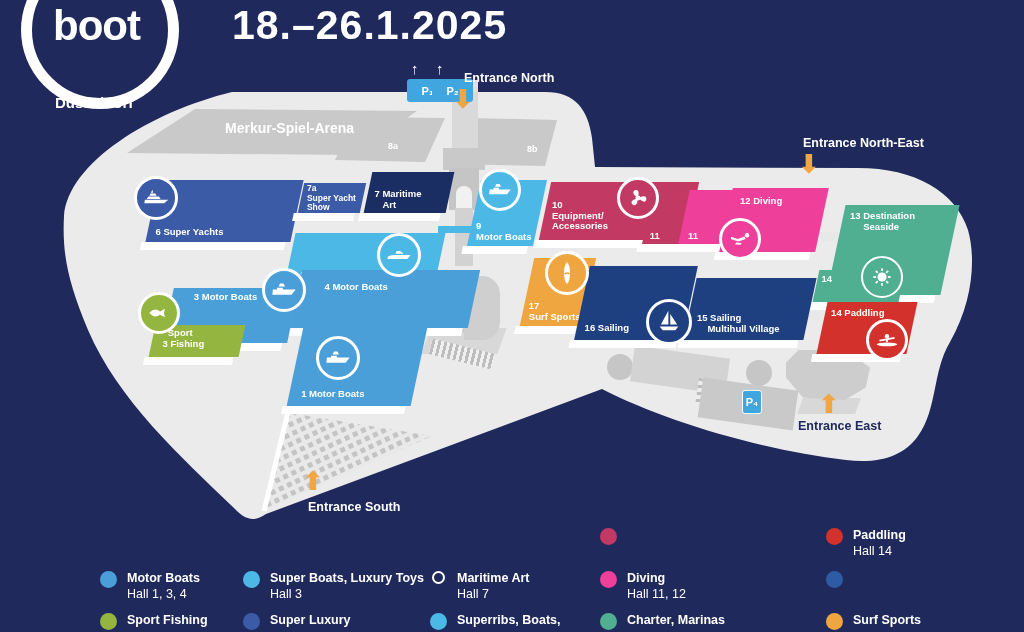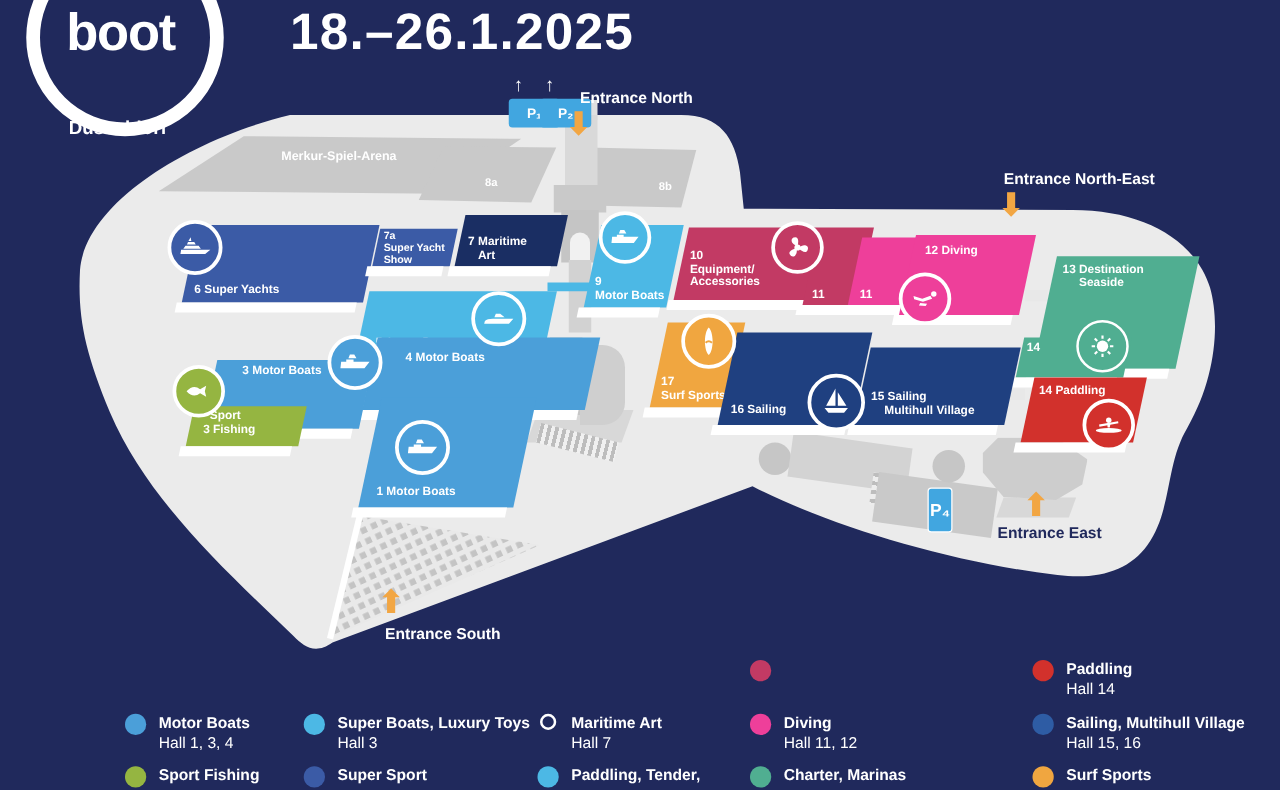--- a/index.html
+++ b/index.html
@@ -9,37 +9,37 @@
   
   .logo-circle{position:absolute;left:21px;top:-49px;width:158px;height:158px;border:11px solid #fff;border-radius:50%;}
   .logo-word{position:absolute;left:53px;top:2px;font-size:42px;font-weight:700;color:#fff;letter-spacing:-1px;}
   .logo-city{position:absolute;left:55px;top:46px;font-size:15px;font-weight:700;color:#fff;margin-top:48px;}
   .date-title{position:absolute;left:232px;top:2px;font-size:41px;font-weight:700;color:#fff;letter-spacing:1px;}
   
   #map-svg{position:absolute;left:0;top:0;z-index:1;}
   
   .gs{position:absolute;z-index:5;}
   .glabel{position:absolute;z-index:6;color:#fff;font-weight:700;font-size:9px;}
-  .arena-label{font-size:10px;}
+  .arena-label{font-size:14px;}
   
   .hall{position:absolute;z-index:20;transform:skewX(-12deg);}
   .hall::after{content:"";position:absolute;top:100%;left:-4px;right:5px;height:8px;background:#fff;}
   .hlabel{position:absolute;color:#fff;font-weight:700;font-size:9.5px;line-height:1.12;white-space:pre-line;transform:skewX(12deg);}
   
   .micon{position:absolute;z-index:30;border-radius:50%;border:3px solid #fff;display:flex;align-items:center;justify-content:center;}
   .micon.outline{background:transparent !important;border-width:2.5px;}
   .micon svg{display:block;}
   
   .ent-label{position:absolute;z-index:40;font-weight:700;font-size:12.5px;color:#fff;white-space:nowrap;}
   .ent-label.dark{color:#20295c;}
   .oarrow{position:absolute;z-index:40;font-size:26px;font-weight:700;line-height:1;}
   .p-arrow{position:absolute;z-index:40;color:#fff;font-size:15px;font-weight:700;}
   .p-box{position:absolute;z-index:40;width:41px;height:23px;border-radius:3px;color:#fff;font-weight:700;font-size:11px;
          display:flex;align-items:center;justify-content:center;}
-  .p-box.small{width:20px;height:36px;font-size:14px;border:1.5px solid #fff;}
+  .p-box.small{width:20px;height:24px;font-size:11px;border:1.5px solid #fff;}
   
   .lg-item{position:absolute;z-index:50;display:flex;gap:10px;align-items:flex-start;}
   .lg-dot{width:17px;height:17px;border-radius:50%;flex:none;margin-top:1px;}
   .lg-dot.outline{width:13px;height:13px;border:2px solid #fff;background:transparent;margin-left:2px;margin-right:2px;}
   .lg-title{color:#fff;font-weight:700;font-size:12.5px;line-height:16px;white-space:nowrap;}
   .lg-sub{color:#fff;font-size:12.5px;line-height:16px;white-space:nowrap;}
   .arch{position:absolute;left:50%;transform:translateX(-50%);bottom:0;width:16px;height:24px;background:#f1f1f1;border-radius:8px 8px 0 0;}
 </style>
 </head>
 <body>
@@ -290,41 +290,37 @@
   </div>
   <div class="lg-item" style="left:600px;top:570px;">
     <span class="lg-dot" style="background-color: rgb(238, 63, 154);"></span>
     <div>
         <div class="lg-title">Diving</div>
         <div class="lg-sub">Hall 11, 12</div>
       </div>
   </div>
   <div class="lg-item" style="left:826px;top:570px;">
     <span class="lg-dot" style="background-color: rgb(46, 92, 164);"></span>
-    <div>
-        <div class="lg-title">Sailing, Multihull Village</div>
-        <div class="lg-sub">Hall 15, 16</div>
-      </div>
   </div>
   <div class="lg-item" style="left:100px;top:612px;">
     <span class="lg-dot" style="background-color: rgb(149, 181, 65);"></span>
     <div>
         <div class="lg-title">Sport Fishing</div>
       </div>
   </div>
   <div class="lg-item" style="left:243px;top:612px;">
     <span class="lg-dot" style="background-color: rgb(59, 91, 166);"></span>
     <div>
-        <div class="lg-title">Super Sport</div>
+        <div class="lg-title">Super Luxury</div>
       </div>
   </div>
   <div class="lg-item" style="left:430px;top:612px;">
     <span class="lg-dot" style="background-color: rgb(76, 184, 229);"></span>
     <div>
-        <div class="lg-title">Paddling, Tender,</div>
+        <div class="lg-title">Superribs, Boats,</div>
       </div>
   </div>
   <div class="lg-item" style="left:600px;top:612px;">
     <span class="lg-dot" style="background-color: rgb(80, 174, 145);"></span>
     <div>
         <div class="lg-title">Charter, Marinas</div>
       </div>
   </div>
   <div class="lg-item" style="left:826px;top:612px;">
     <span class="lg-dot" style="background-color: rgb(240, 166, 64);"></span>

